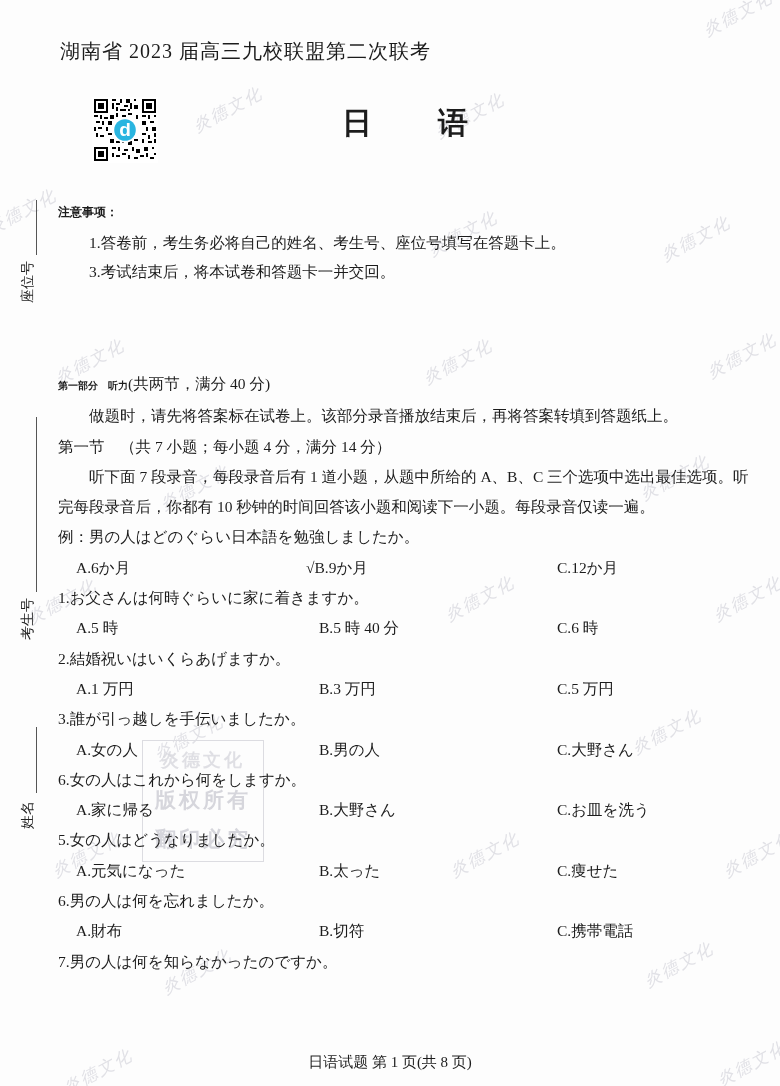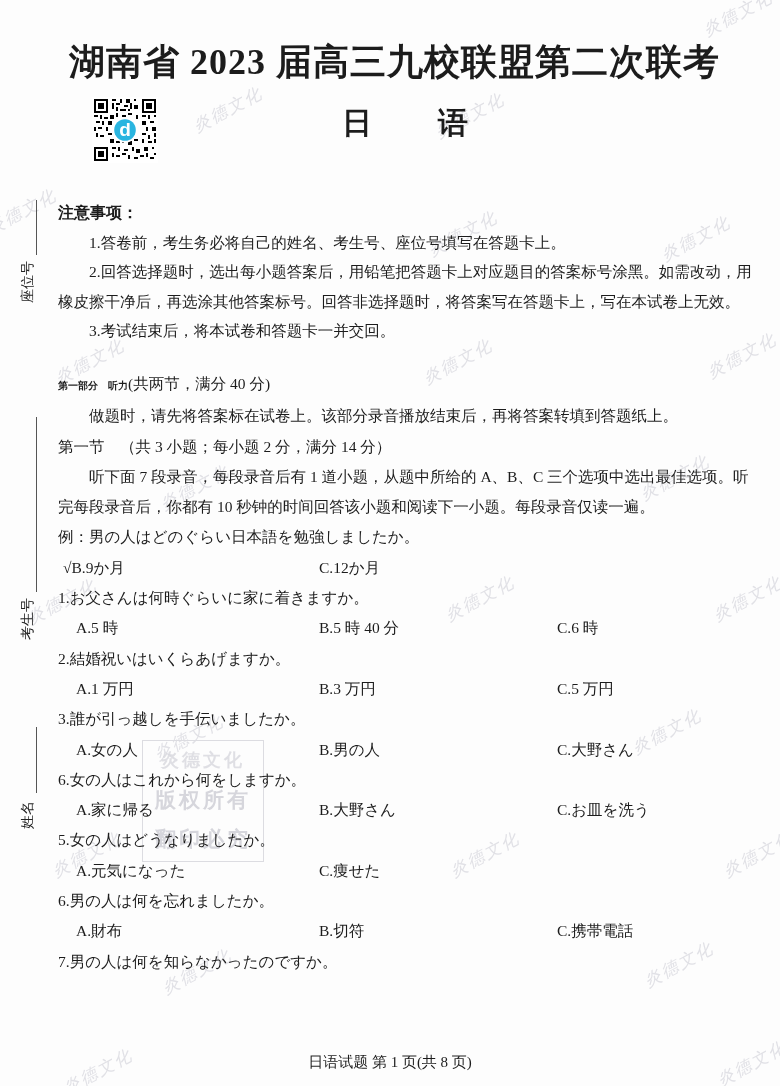--- a/index.html
+++ b/index.html
@@ -34,22 +34,22 @@
     font-family:"Liberation Sans","DejaVu Sans",sans-serif;
     font-size:21px;
     letter-spacing:3px;
     padding-top:6px box-sizing:border-box;
   }
   .wm-box div{line-height:39px;}
   .wm-box .wm-box-line1{font-size:18px;opacity:.75;}
   
   .hdr-title{
     position:absolute;top:38px;left:60px;width:660px;z-index:1;
-    text-align:right;
-    font-size:36px;font-weight:bold;
+    text-align:left;
+    font-size:20px;font-weight:normal;
     letter-spacing:1px;
     white-space:nowrap;
   }
   .qr{position:absolute;left:92px;top:97px;width:66px;height:66px;z-index:1;}
   .subject{
     position:absolute;top:103px;left:60px;width:690px;z-index:1;
     display:flex;justify-content:center;gap:66px;
     font-family:"Liberation Sans","DejaVu Sans",sans-serif;
     font-size:30px;font-weight:bold;
   }
@@ -63,21 +63,21 @@
   .side-label.candidate{top:610px;}
   .side-label.name{top:806px;}
   .side-line{position:absolute;left:36px;width:1px;background:#555;z-index:1;}
   .side-line.l1{top:200px;height:55px;}
   .side-line.l2{top:417px;height:175px;}
   .side-line.l3{top:727px;height:66px;}
   
   .notices{position:absolute;top:198px;left:58px;width:694px;z-index:1;line-height:29.5px;}
   .notices-heading{
     font-family:"Liberation Sans","DejaVu Sans",sans-serif;
-    font-weight:bold;font-size:16px;
+    font-weight:bold;font-size:12px;
   }
   .notice-item{text-indent:2em;}
   
   .part1{position:absolute;top:369px;left:58px;width:700px;z-index:1;line-height:30.3px;}
   .p1-heading .bold{
     font-family:"Liberation Sans","DejaVu Sans",sans-serif;
     font-weight:bold;font-size:10px;
   }
   .indent{text-indent:2em;}
   .opts{
@@ -222,34 +222,34 @@
   <div class="side-line l1"></div>
   <div class="side-label seat">座位号</div>
   <div class="side-line l2"></div>
   <div class="side-label candidate">考生号</div>
   <div class="side-line l3"></div>
   <div class="side-label name">姓名</div>
 
   <div class="notices">
     <div class="notices-heading">注意事项：</div>
     <div class="notice-item">1.答卷前，考生务必将自己的姓名、考生号、座位号填写在答题卡上。</div>
-    <div class="notice-item">2.回答选择题时，选出每小题答案后，用铅笔把答题卡上对应题目的答案标号涂黑。如需改动，用橡皮擦干净后，再选涂其他答案标号。回答非选择题时，将答案写在答题卡上，写在本试卷上无效。</div>
     <div class="notice-item">3.考试结束后，将本试卷和答题卡一并交回。</div>
   </div>
 
   <div class="part1">
     <div class="p1-heading">
       <span class="bold">第一部分　听力</span><span>(共两节，满分 40 分)</span>
     </div>
     <div class="indent">做题时，请先将答案标在试卷上。该部分录音播放结束后，再将答案转填到答题纸上。</div>
-    <div>第一节　（共 3 小题；每小题 2 分，满分 14 分）</div>
+    <div>第一节　（共 7 小题；每小题 4 分，满分 14 分）</div>
     <div class="indent">听下面 7 段录音，每段录音后有 1 道小题，从题中所给的 A、B、C 三个选项中选出最佳选项。听完每段录音后，你都有 10 秒钟的时间回答该小题和阅读下一小题。每段录音仅读一遍。</div>
 
     <div>例：男の人はどのぐらい日本語を勉強しましたか。</div>
     <div class="opts">
+      <span>A.6か月</span>
       <span class="opt-b-check">√B.9か月</span>
       <span>C.12か月</span>
     </div>
 
     <div>1.お父さんは何時ぐらいに家に着きますか。</div>
     <div class="opts">
       <span>A.5 時</span>
       <span>B.5 時 40 分</span>
       <span>C.6 時</span>
     </div>
@@ -271,20 +271,21 @@
     <div>6.女の人はこれから何をしますか。</div>
     <div class="opts">
       <span>A.家に帰る</span>
       <span>B.大野さん</span>
       <span>C.お皿を洗う</span>
     </div>
 
     <div>5.女の人はどうなりましたか。</div>
     <div class="opts">
       <span>A.元気になった</span>
+      <span>B.太った</span>
       <span>C.痩せた</span>
     </div>
 
     <div>6.男の人は何を忘れましたか。</div>
     <div class="opts">
       <span>A.財布</span>
       <span>B.切符</span>
       <span>C.携帯電話</span>
     </div>
 

